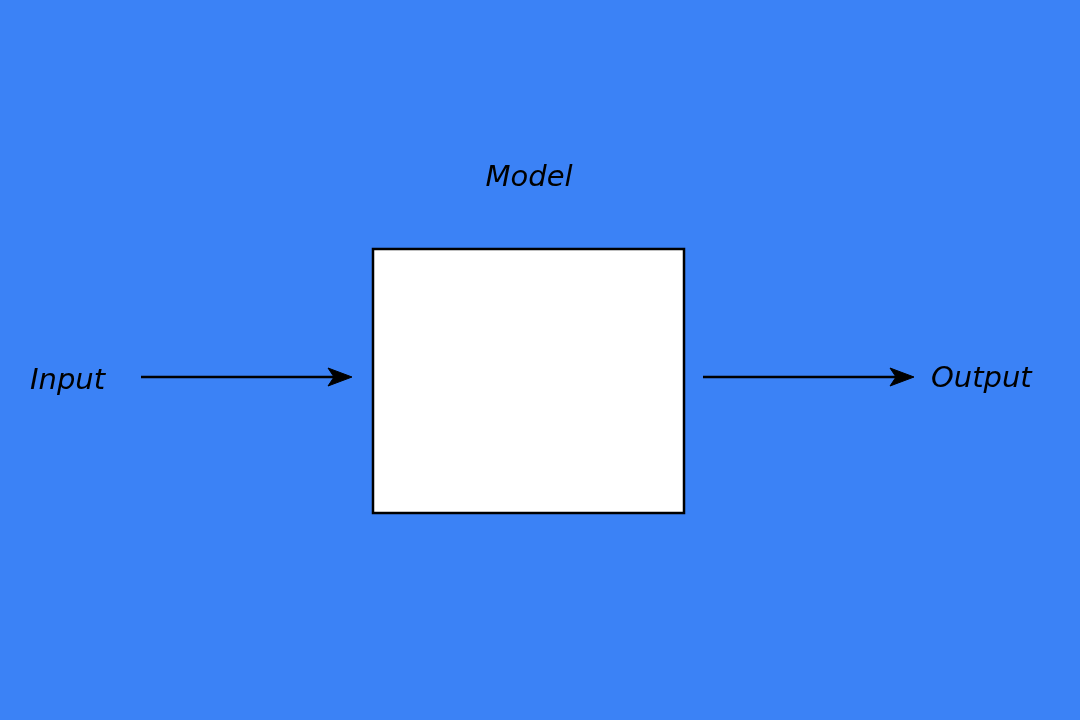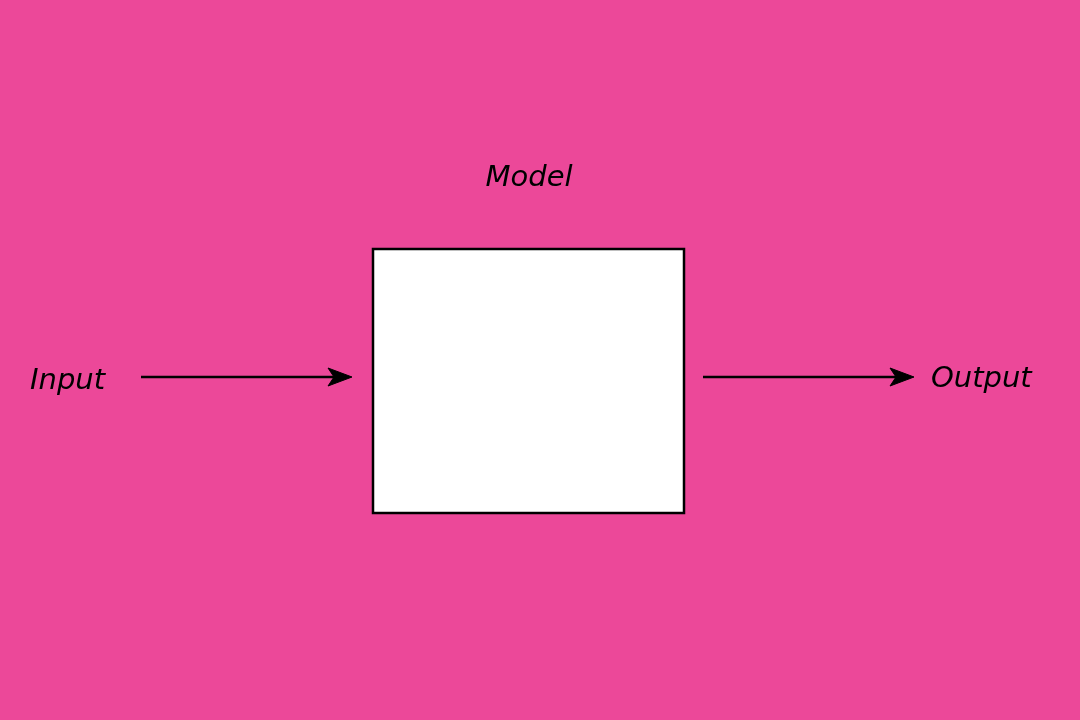--- a/index.html
+++ b/index.html
@@ -4,21 +4,21 @@
 <style>
   html, body {
     margin: 0;
     padding: 0;
     background: #ffffff;
   }
   .canvas {
     position: relative;
     width: 1080px;
     height: 720px;
-    background: #ec4899;
+    background: #3b82f6;
     overflow: hidden;
     font-family: "DejaVu Sans", sans-serif;
   }
   svg.diagram {
     position: absolute;
     top: 0;
     left: 0;
     display: block;
   }
   text.label {

